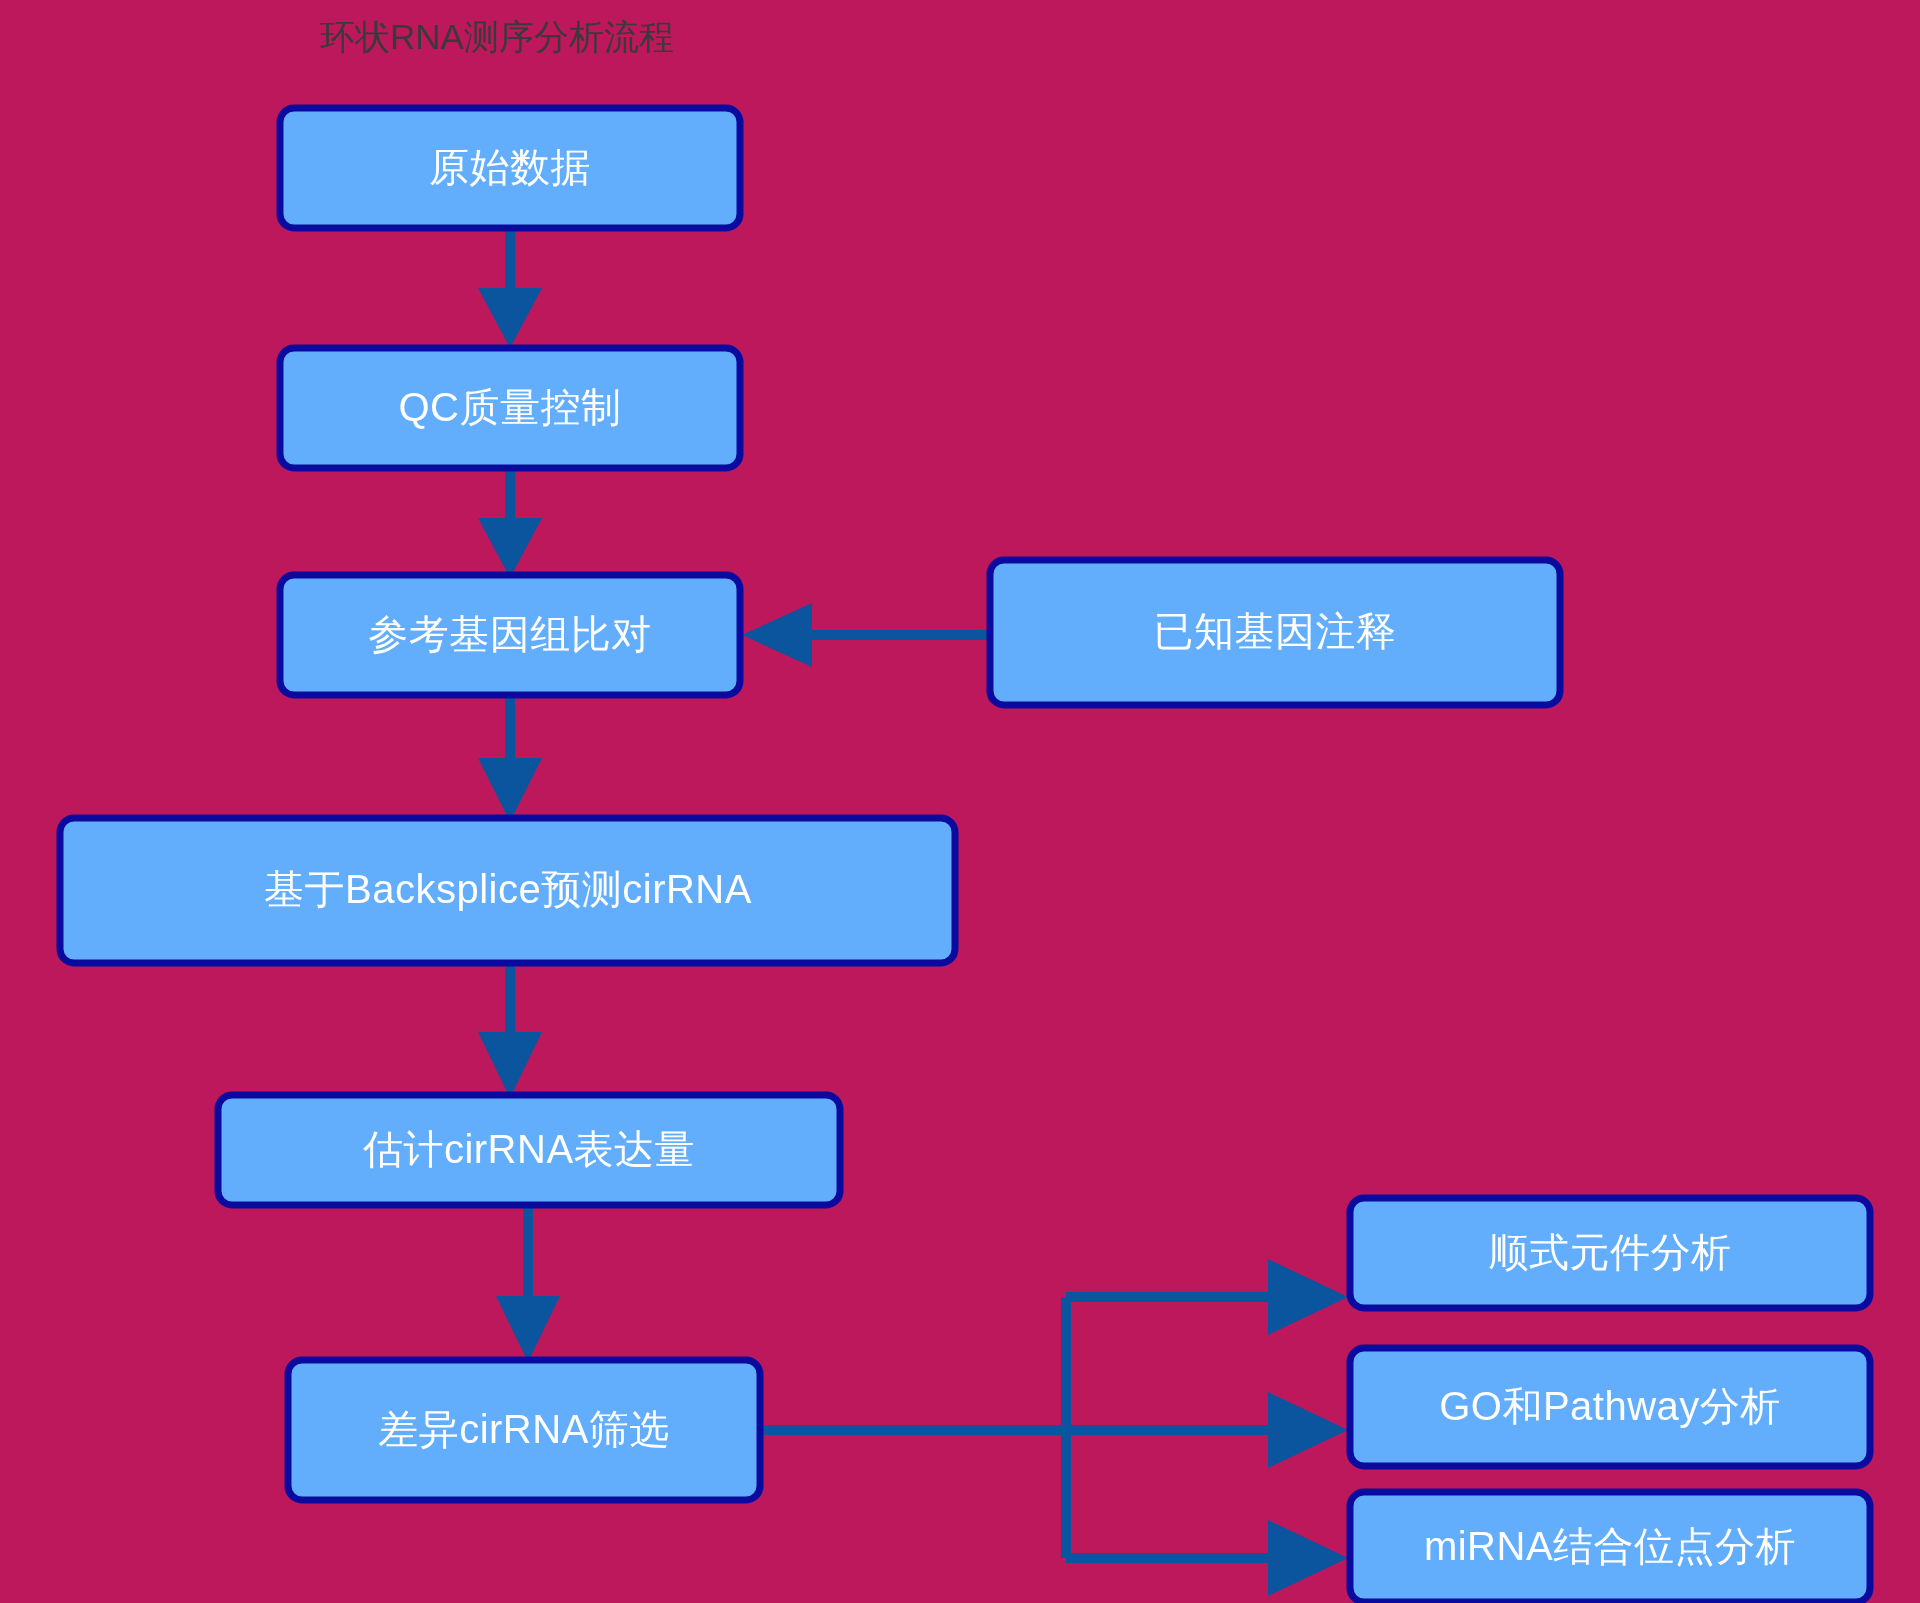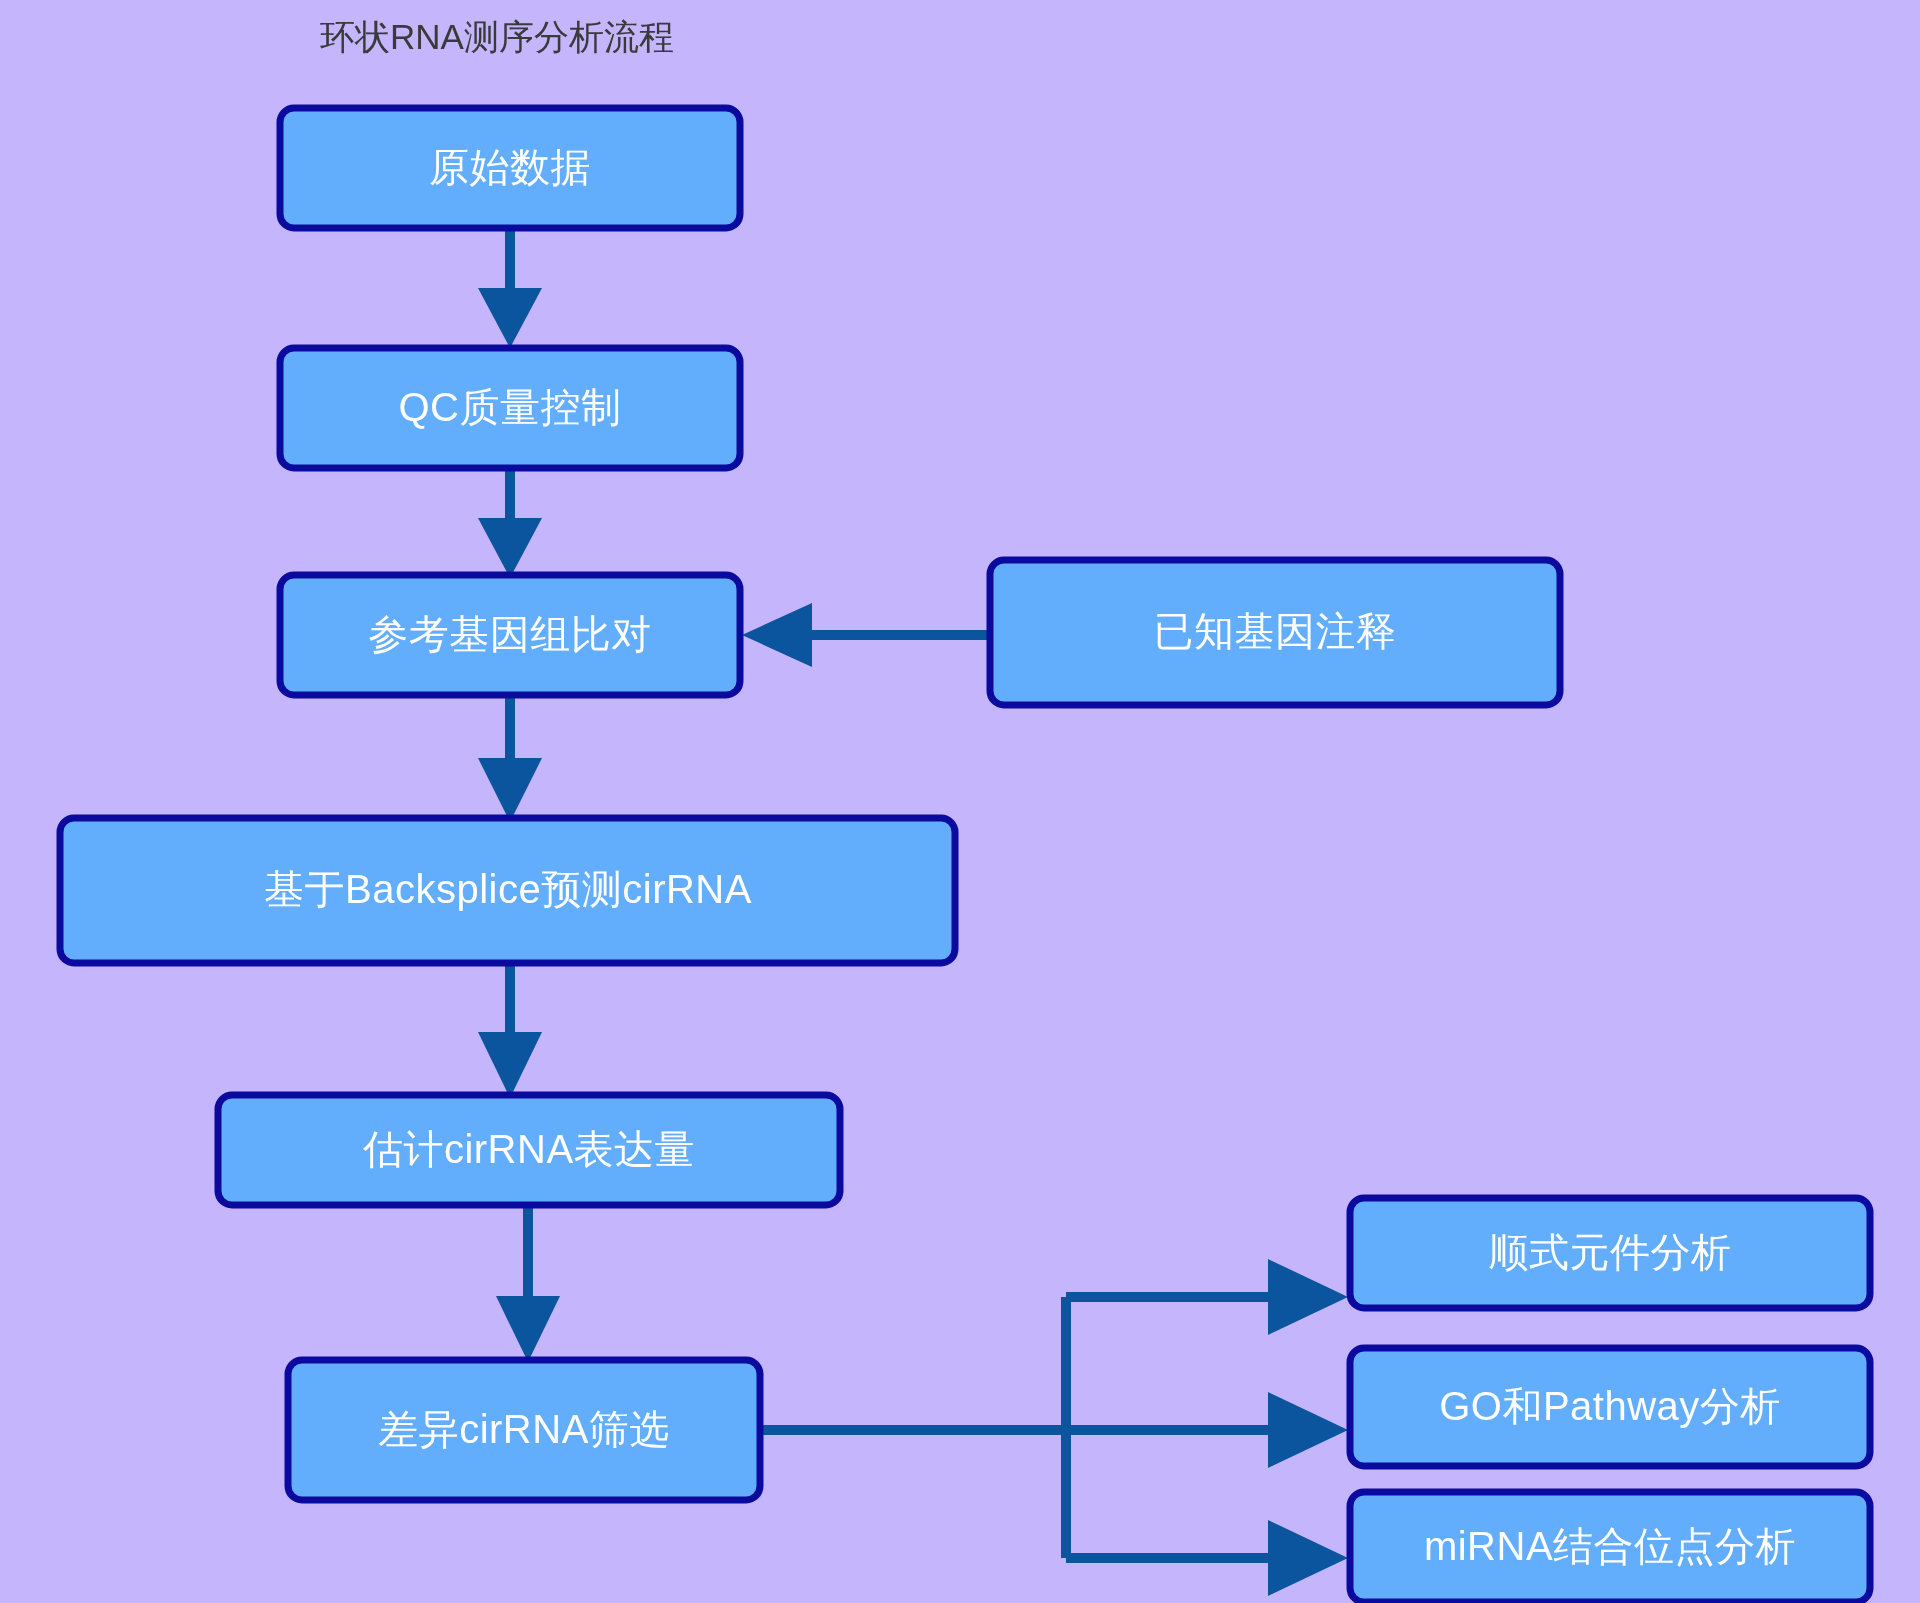--- a/index.html
+++ b/index.html
@@ -3,21 +3,21 @@
 <meta charset="utf-8">
 <title>circRNA flowchart</title>
 <style>
   html,body{margin:0;padding:0;background:#ffffff;}
   body{
     width:1920px;height:1603px;
     font-family:"Liberation Sans","DejaVu Sans",sans-serif;
     overflow:hidden;
     position:relative;
   }
-  #stage{position:relative;width:1920px;height:1603px;background:#c4b5fd;}
+  #stage{position:relative;width:1920px;height:1603px;background:#be185d;}
   svg#flow{position:absolute;left:0;top:0;width:1920px;height:1603px;display:block;}
   .node-rect{
     fill:#63aefc;
     stroke:#0a0a9e;
     stroke-width:7;
   }
   .node-label{
     fill:#ffffff;
     font-family:"Liberation Sans","DejaVu Sans",sans-serif;
     font-size:40px;

